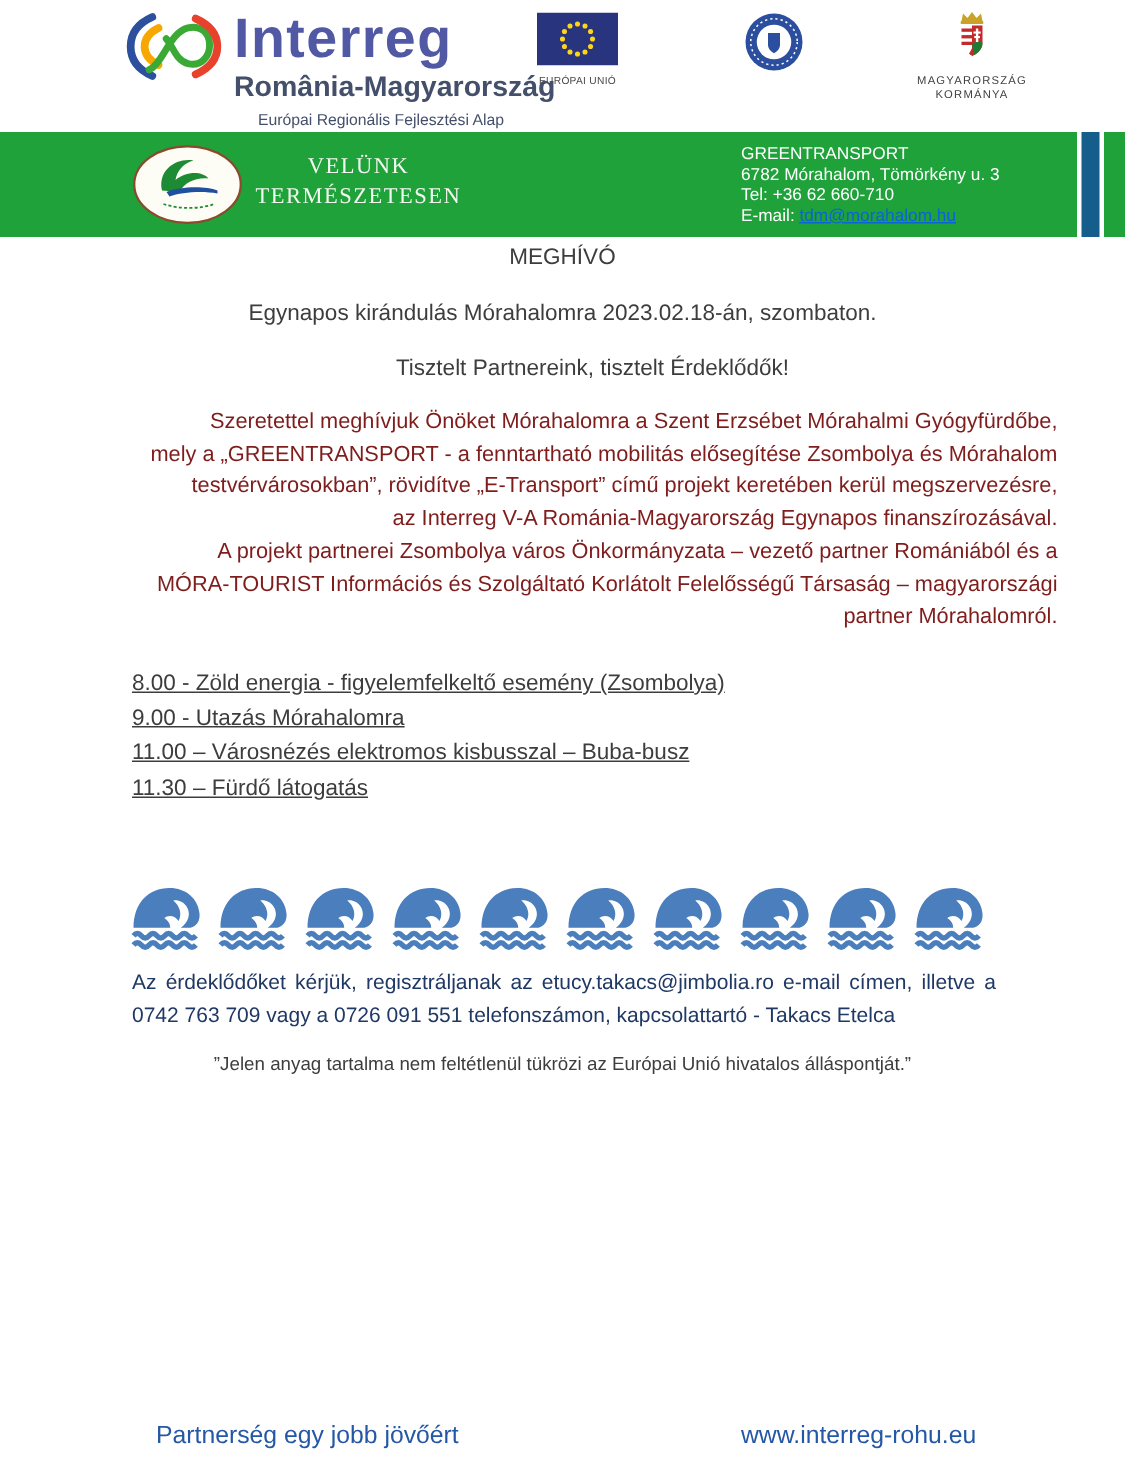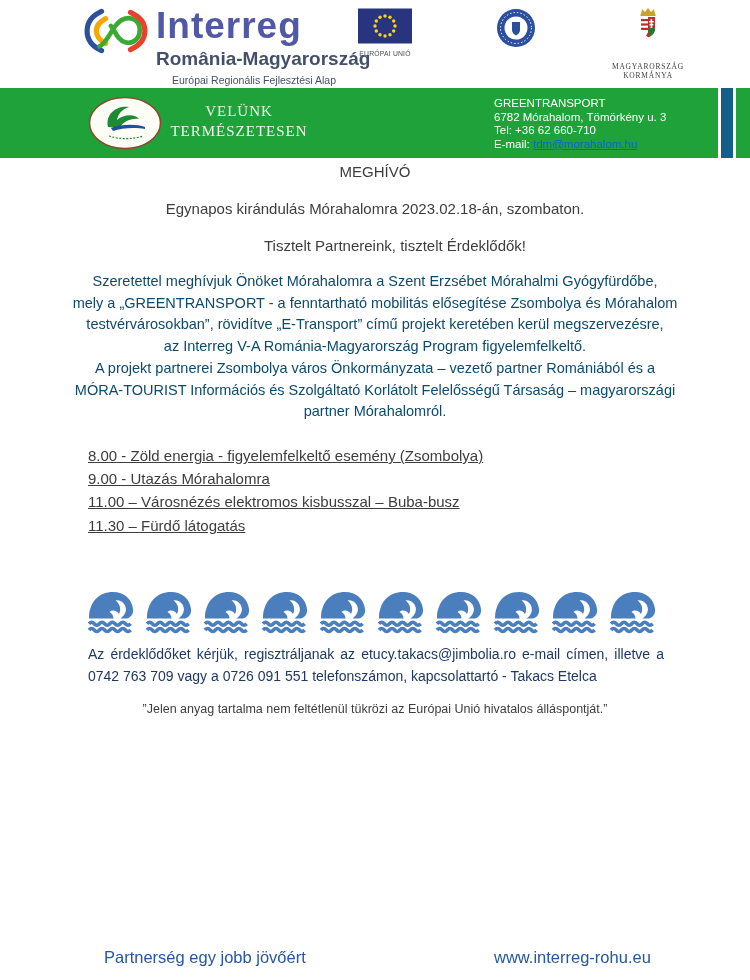--- a/index.html
+++ b/index.html
@@ -12,44 +12,44 @@
   .interreg-brand{font-size:37px;font-weight:bold;color:var(--interreg-purple,#5159a5);
                   line-height:42px;letter-spacing:1px;}
   .interreg-program{font-size:19px;font-weight:bold;color:var(--interreg-dark,#44506b);margin-top:1px;}
   .interreg-fund{font-size:10.5px;color:var(--interreg-dark,#44506b);margin-top:4px;padding-left:16px;}
 
   .eu-flag-block{position:absolute;left:356px;top:8px;width:58px;text-align:center;}
   .eu-flag-caption{font-size:6.8px;color:#4a4a4a;margin-top:2px;letter-spacing:0.2px;}
 
   .ro-seal{position:absolute;left:496px;top:8px;}
   .hu-gov{position:absolute;left:600px;top:6px;width:96px;text-align:center;}
-  .hu-gov-caption{font-family:Liberation Serif, serif;font-size:7.5px;
-                  color:#3f3f3f;letter-spacing:0.8px;line-height:9px;margin-top:16px;}
+  .hu-gov-caption{font-family:Liberation Sans, sans-serif;font-size:7.5px;
+                  color:#3f3f3f;letter-spacing:0.8px;line-height:9px;margin-top:2px;}
 
   
   .banner{position:absolute;left:0;top:88px;width:750px;height:80px;}
   .banner-green{background:var(--banner-green,#1fa23a);}
   .banner-main{position:absolute;left:0;top:0;width:718px;height:70px;}
   .banner-accent-stripe{position:absolute;left:721px;top:0;width:12px;height:70px;
                         background:var(--stripe-blue,#155d8a);}
   .banner-edge{position:absolute;left:736px;top:0;width:14px;height:70px;}
   .banner-oval{position:absolute;left:88px;top:8px;}
   .banner-tagline{position:absolute;left:166px;top:13px;width:146px;text-align:center;
                   font-family:"Liberation Serif","DejaVu Serif",serif;color:#f2f7ef;
                   font-size:15px;letter-spacing:1px;line-height:20px;}
   .banner-contact{position:absolute;left:494px;top:9px;color:#ffffff;font-size:11.5px;line-height:13.5px;}
   .banner-contact a{color:var(--link-blue,#0b63d6);text-decoration:underline;}
 
   
   .doc-line{position:absolute;width:100%;text-align:center;font-size:15px;color:#3d3d3d;}
   .doc-title{top:163px;}
   .doc-subtitle{top:200px;}
   .doc-salutation{top:237px;padding-left:20px;}
-  .intro{position:absolute;top:271px;left:45px;width:660px;text-align:center;
-         font-size:14.5px;color:#0c4a6e;line-height:21.7px;}
+  .intro{position:absolute;top:271px;left:45px;width:660px;text-align:right;
+         font-size:14.5px;color:#7f1d1d;line-height:21.7px;}
   .intro div{white-space:nowrap;}
   .schedule{position:absolute;top:444px;left:88px;font-size:15px;color:#3d3d3d;line-height:23.2px;text-decoration:underline;}
   .waves{position:absolute;top:589px;left:86px;width:580px;display:flex;gap:10px;
          color:var(--wave-blue,#4a7ebc);}
   .registration{position:absolute;top:644px;left:88px;width:576px;text-align:justify;
                 font-size:14px;line-height:21.5px;color:var(--navy-text,#1f3864);}
   .disclaimer{position:absolute;top:702px;width:100%;text-align:center;font-size:12.5px;color:#3d3d3d;}
 
   
   .footer-slogan{position:absolute;top:948px;left:104px;font-size:16.5px;color:var(--footer-blue,#2457a5);}
@@ -164,21 +164,21 @@
   </div>
 
   <div class="doc-line doc-title">MEGHÍVÓ</div>
   <div class="doc-line doc-subtitle">Egynapos kirándulás Mórahalomra 2023.02.18-án, szombaton.</div>
   <div class="doc-line doc-salutation">Tisztelt Partnereink, tisztelt Érdeklődők!</div>
 
   <div class="intro">
     <div>Szeretettel meghívjuk Önöket Mórahalomra a Szent Erzsébet Mórahalmi Gyógyfürdőbe,</div>
     <div>mely a „GREENTRANSPORT - a fenntartható mobilitás elősegítése Zsombolya és Mórahalom</div>
     <div>testvérvárosokban”, rövidítve „E-Transport” című projekt keretében kerül megszervezésre,</div>
-    <div>az Interreg V-A Románia-Magyarország Program figyelemfelkeltő.</div>
+    <div>az Interreg V-A Románia-Magyarország Egynapos finanszírozásával.</div>
     <div>A projekt partnerei Zsombolya város Önkormányzata – vezető partner Romániából és a</div>
     <div>MÓRA-TOURIST Információs és Szolgáltató Korlátolt Felelősségű Társaság – magyarországi</div>
     <div>partner Mórahalomról.</div>
   </div>
 
   <div class="schedule">
     <div>8.00 - Zöld energia - figyelemfelkeltő esemény (Zsombolya)</div>
     <div>9.00 - Utazás Mórahalomra</div>
     <div>11.00 – Városnézés elektromos kisbusszal – Buba-busz</div>
     <div>11.30 – Fürdő látogatás</div>

